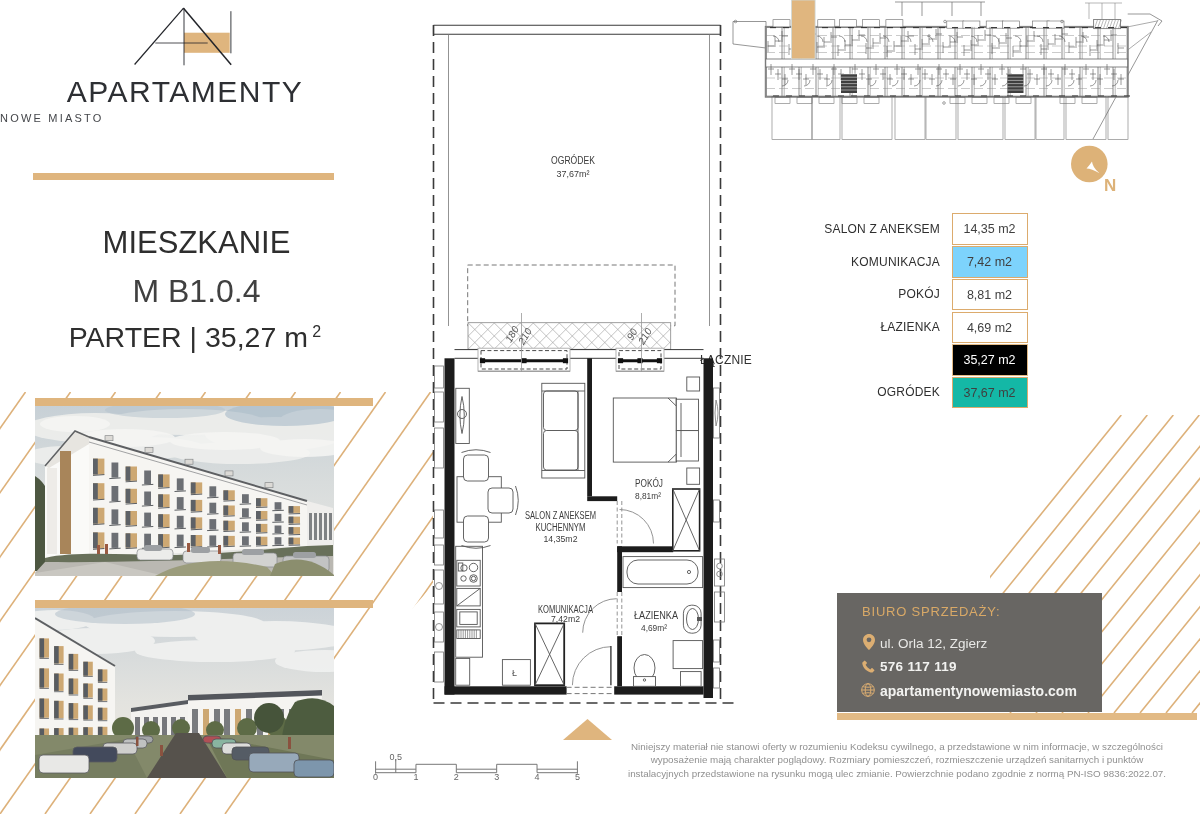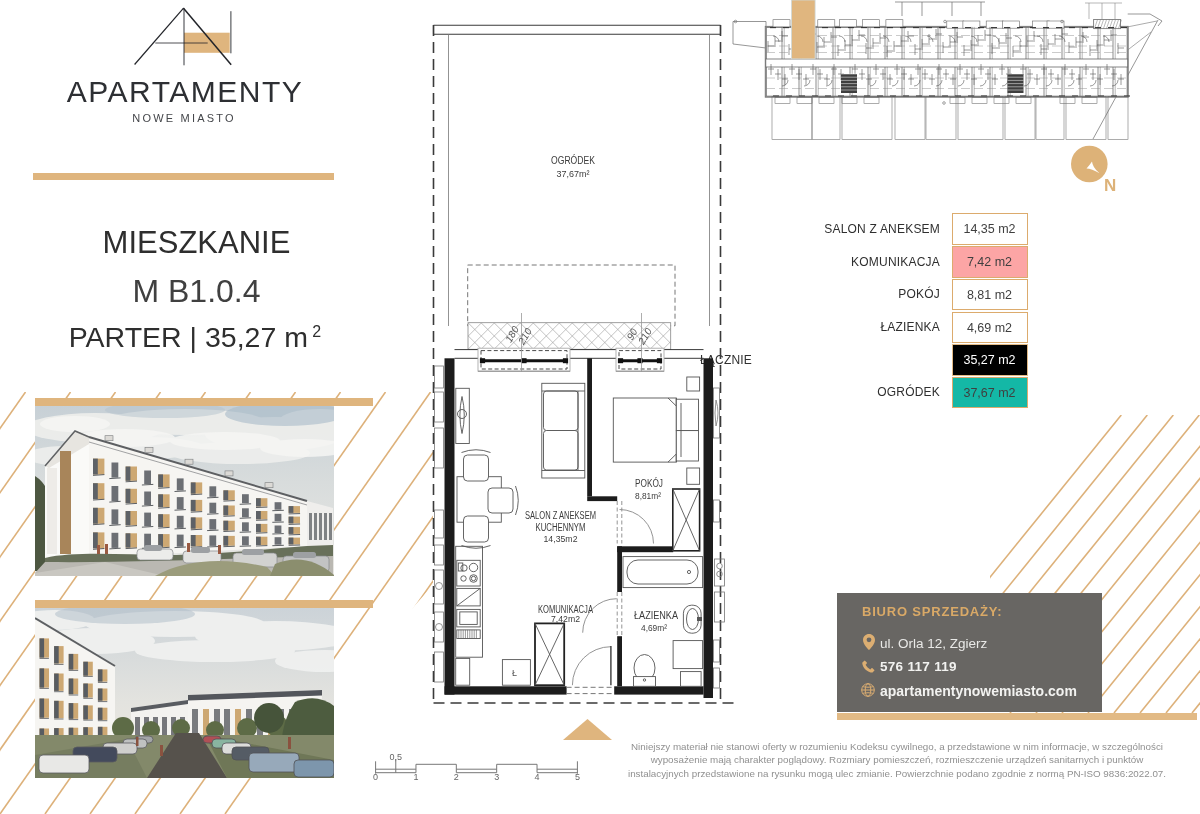--- a/index.html
+++ b/index.html
@@ -79,21 +79,21 @@
 <line x1="183.3" y1="8.3" x2="134.6" y2="64.5" stroke-width="1.2"></line>
 <line x1="155.3" y1="43" x2="207.7" y2="43" stroke-width="0.8"></line>
 <line x1="184" y1="8.3" x2="184" y2="65.3" stroke-width="0.9"></line>
 <line x1="183.3" y1="8" x2="231.2" y2="64.8" stroke-width="1.5"></line>
 <line x1="230.9" y1="11.2" x2="230.9" y2="53.3" stroke-width="0.9"></line>
 </g>
   </svg>
 
 <div class="abs" style="left:0;top:77px;width:370px;text-align:center;font-size:30px;line-height:1;color:#2d2f33;letter-spacing:1.5px;">APARTAMENTY</div>
 
-<div class="abs" style="left:0;top:113px;width:368px;text-align:center;font-size:11px;line-height:1;color:#44464a;letter-spacing:2.2px;">NOWE MIASTO</div>
+<div class="abs" style="left:0;top:113px;width:368px;text-align:left;font-size:11px;line-height:1;color:#44464a;letter-spacing:2.2px;">NOWE MIASTO</div>
 
 <div class="abs" style="left:33px;top:172.5px;width:301px;height:7.5px;background:#dfb57e"></div>
 
 <div class="abs" style="left:0;top:225.5px;width:393px;text-align:center;font-size:31px;line-height:1.1;color:#2e2e2e;">MIESZKANIE</div>
 
 <div class="abs" style="left:0;top:273.5px;width:393px;text-align:center;font-size:32px;line-height:1.1;color:#404040;">M B1.0.4</div>
 
 <div class="abs" style="left:0;top:321.5px;width:390px;text-align:center;font-size:28.5px;line-height:1.1;color:#2e2e2e;">PARTER | 35,27 m<span style="font-size:16px;vertical-align:10px">&nbsp;2</span></div>
 
 <div class="abs" style="left:34.7px;top:397.6px;width:338.6px;height:8px;background:#dfb57e"></div>
@@ -879,21 +879,21 @@
 <path d="M33.5,33.3 Q26.5,27.5 26,21.5 Q22.5,26.5 20.5,28.5 Q25.5,28.5 33.5,33.3 Z" fill="#fff"></path>
 <text x="38" y="51" font-size="17" font-weight="bold" fill="#ddb278" font-family="Liberation Sans">N</text>
 </svg>
 
 <div class="abs" style="left:0;top:0">
 
 <div class="abs" style="left:700px;top:221.9px;width:240px;text-align:right;font-size:12px;color:#2f2f2f;letter-spacing:0.2px">SALON Z ANEKSEM</div>
 <div class="abs" style="left:951.5px;top:213.4px;width:76px;height:31.5px;line-height:31.5px;background:#fff;border:1.2px solid #dcab6d;color:#3f3f3f;text-align:center;font-size:12.5px;box-sizing:border-box;">14,35 m2</div>
 
 <div class="abs" style="left:700px;top:254.6px;width:240px;text-align:right;font-size:12px;color:#2f2f2f;letter-spacing:0.2px">KOMUNIKACJA</div>
-<div class="abs" style="left:951.5px;top:246.1px;width:76px;height:31.5px;line-height:31.5px;background:#fca5a5;border:1.2px solid #dcab6d;color:#3f3f3f;text-align:center;font-size:12.5px;box-sizing:border-box;">7,42 m2</div>
+<div class="abs" style="left:951.5px;top:246.1px;width:76px;height:31.5px;line-height:31.5px;background:#7dd3fc;border:1.2px solid #dcab6d;color:#3f3f3f;text-align:center;font-size:12.5px;box-sizing:border-box;">7,42 m2</div>
 
 <div class="abs" style="left:700px;top:287.3px;width:240px;text-align:right;font-size:12px;color:#2f2f2f;letter-spacing:0.2px">POKÓJ</div>
 <div class="abs" style="left:951.5px;top:278.8px;width:76px;height:31.5px;line-height:31.5px;background:#fff;border:1.2px solid #dcab6d;color:#3f3f3f;text-align:center;font-size:12.5px;box-sizing:border-box;">8,81 m2</div>
 
 <div class="abs" style="left:700px;top:320.0px;width:240px;text-align:right;font-size:12px;color:#2f2f2f;letter-spacing:0.2px">ŁAZIENKA</div>
 <div class="abs" style="left:951.5px;top:311.5px;width:76px;height:31.5px;line-height:31.5px;background:#fff;border:1.2px solid #dcab6d;color:#3f3f3f;text-align:center;font-size:12.5px;box-sizing:border-box;">4,69 m2</div>
 
 <div class="abs" style="left:700px;top:352.7px;width:240px;font-size:12px;color:#2f2f2f;letter-spacing:0.2px">ŁĄCZNIE</div>
 <div class="abs" style="left:951.5px;top:344.2px;width:76px;height:31.5px;line-height:31.5px;background:#000000;border:1.2px solid #e2ba85;color:#fff;text-align:center;font-size:12.5px;box-sizing:border-box;">35,27 m2</div>
 
@@ -1165,21 +1165,21 @@
       <text x="456.32000000000005" y="779.5" text-anchor="middle">2</text>
       <text x="496.68" y="779.5" text-anchor="middle">3</text>
       <text x="537.04" y="779.5" text-anchor="middle">4</text>
       <text x="577.4000000000001" y="779.5" text-anchor="middle">5</text>
       <text x="395.78000000000003" y="759.5" text-anchor="middle">0,5</text>
     </g>
   </svg>
 
 <div class="abs" style="left:837px;top:593.2px;width:264.6px;height:119px;background:#686663;"></div>
 
-<div class="abs" style="left:862px;top:604px;font-size:13px;font-weight:bold;letter-spacing:0.8px;color:#d9a967;">BIURO SPRZEDAŻY:</div>
+<div class="abs" style="left:862px;top:604px;font-size:13px;font-weight:normal;letter-spacing:0.8px;color:#d9a967;">BIURO SPRZEDAŻY:</div>
 
 <svg class="abs" style="left:863px;top:634px" width="12" height="16" viewBox="0 0 12 16">
 <path d="M6,0 C2.7,0 0,2.6 0,5.9 C0,10.3 6,16 6,16 C6,16 12,10.3 12,5.9 C12,2.6 9.3,0 6,0 Z M6,8.2 A2.4,2.4 0 1 1 6,3.4 A2.4,2.4 0 0 1 6,8.2 Z" fill="#dcae72"></path>
 </svg>
 
 <div class="abs" style="left:880px;top:636px;font-size:13.5px;color:#e9e9e7;">ul. Orla 12, Zgierz</div>
 
 <svg class="abs" style="left:862px;top:660px" width="13" height="13" viewBox="0 0 13 13">
 <path d="M2.7,0.4 L4.6,2.3 C5,2.7 5,3.3 4.6,3.7 L3.6,4.7 C4.4,6.4 6.6,8.6 8.3,9.4 L9.3,8.4 C9.7,8 10.3,8 10.7,8.4 L12.6,10.3 L10.8,12.3 C10,13.1 5.9,11.8 3.4,9.4 C1,7 -0.4,3.2 0.6,2.2 Z" fill="#dcae72"></path>
 </svg>

